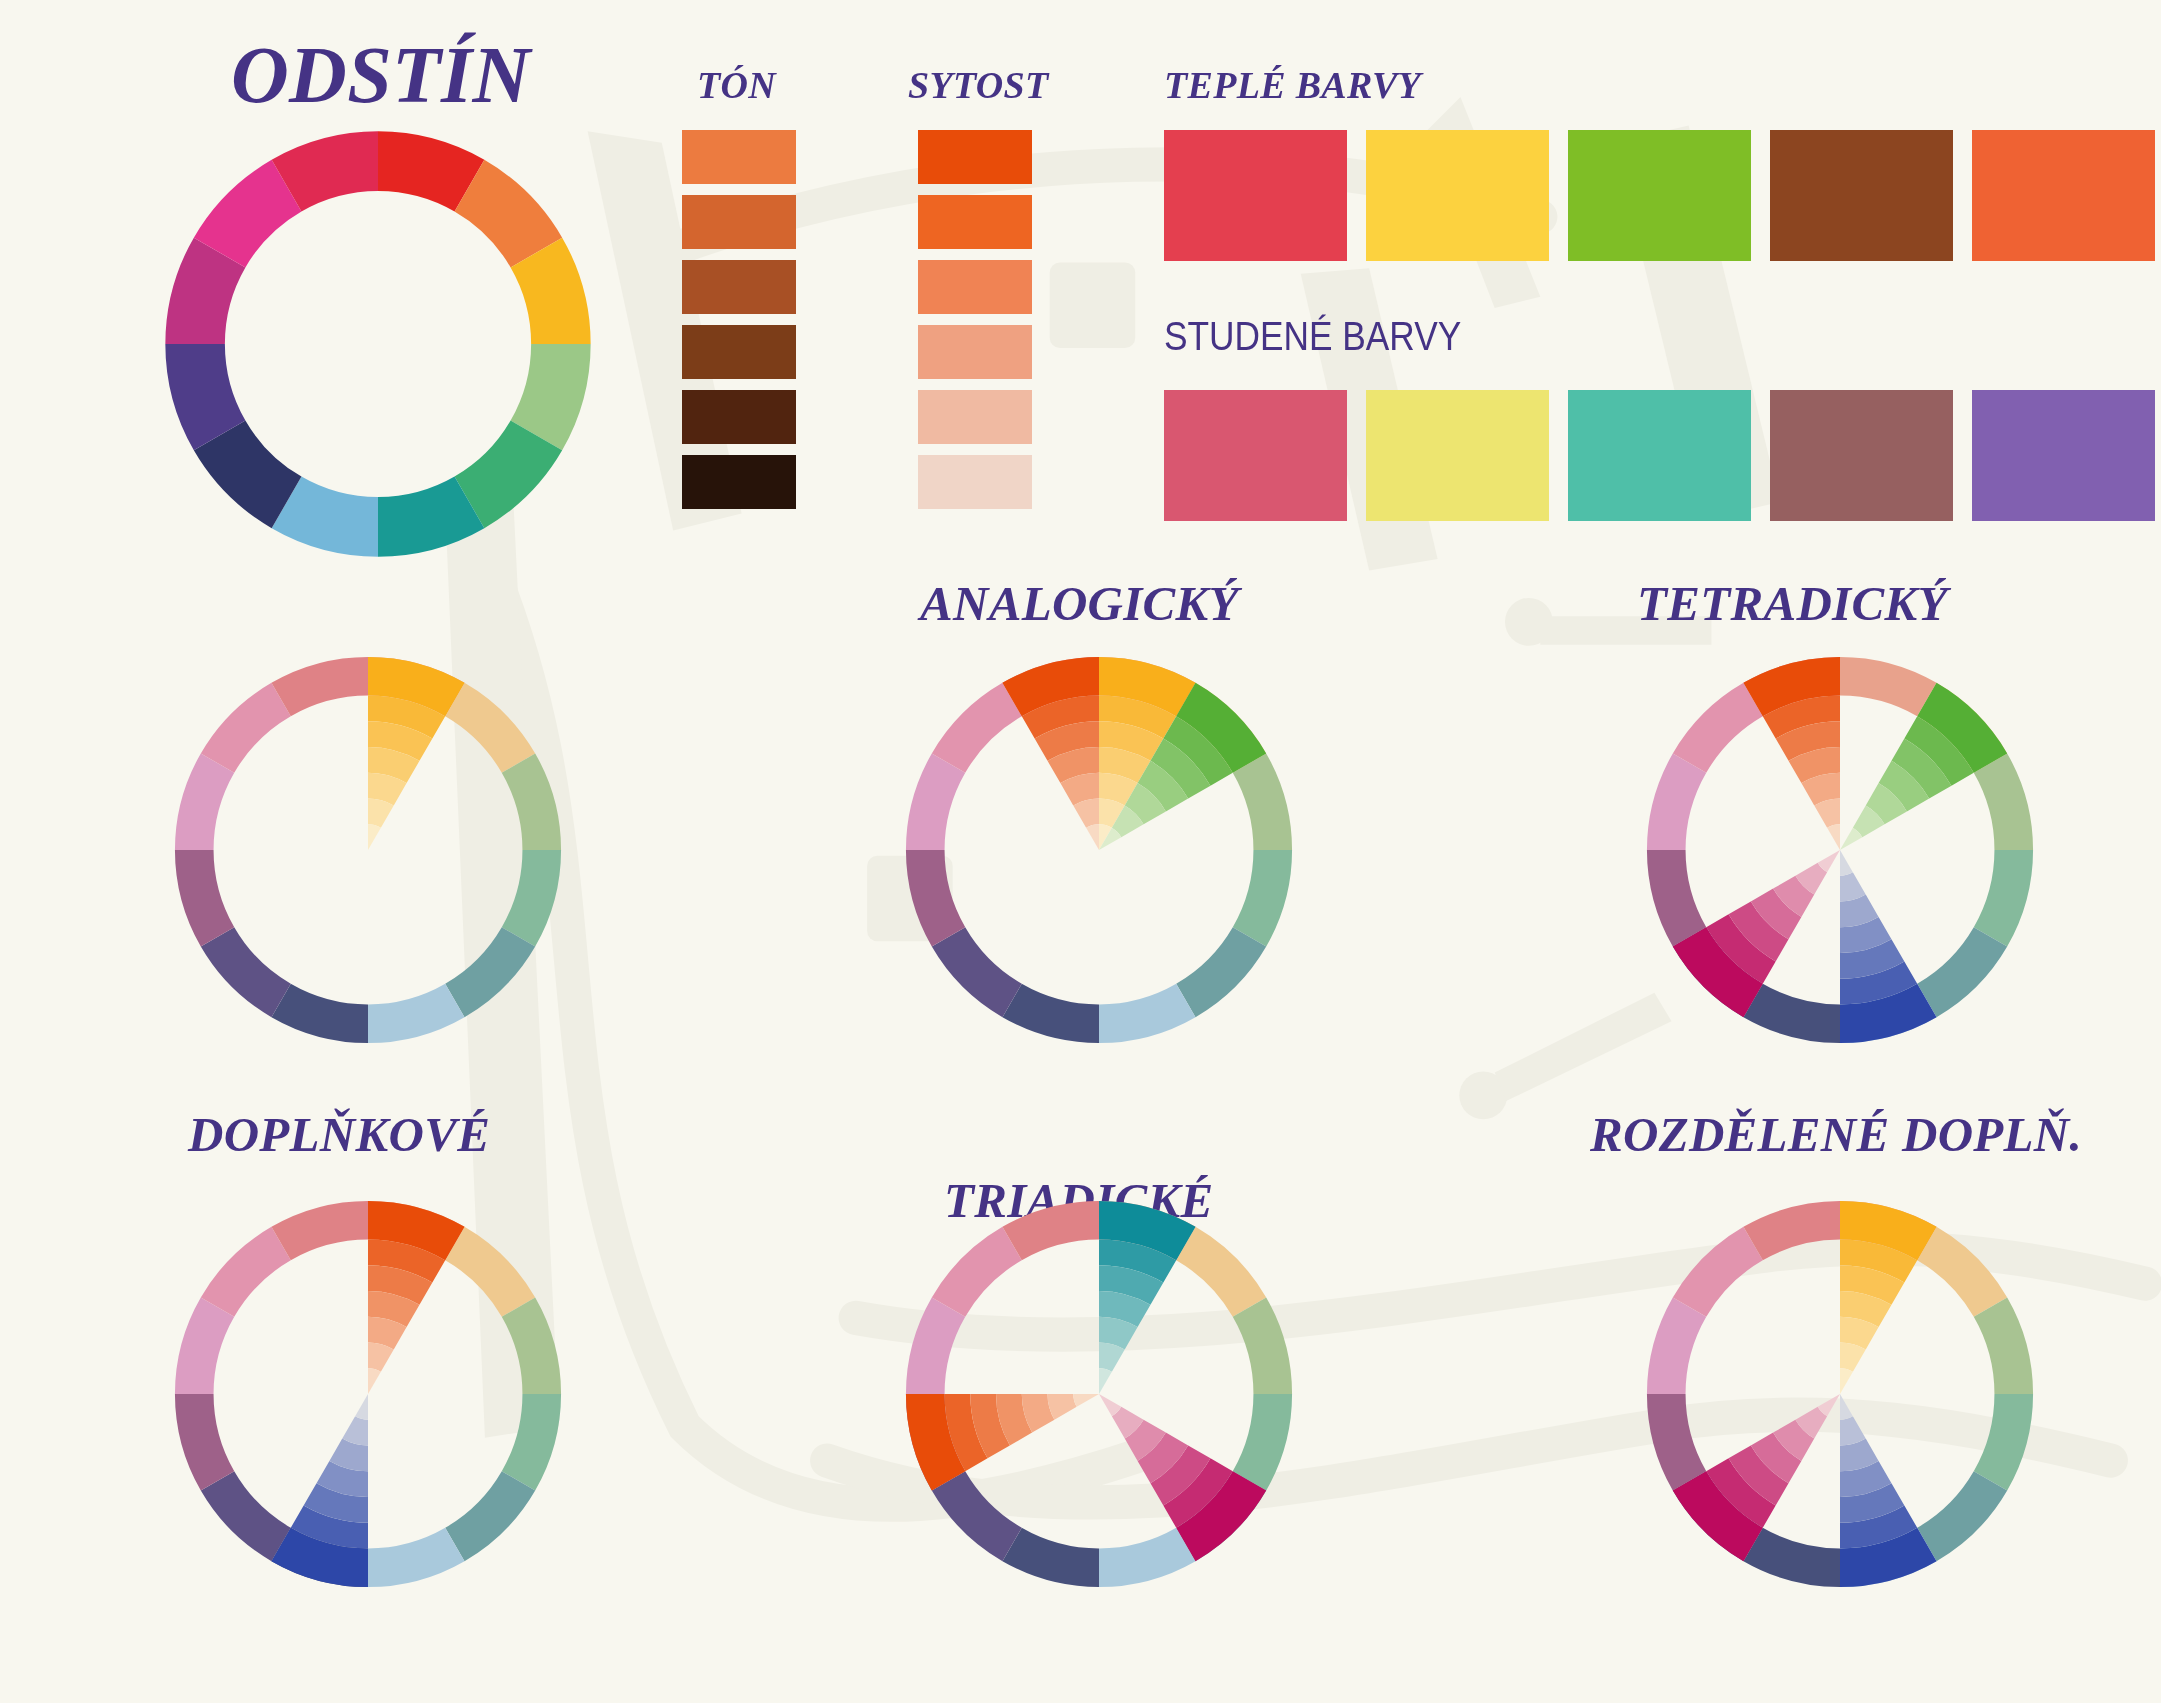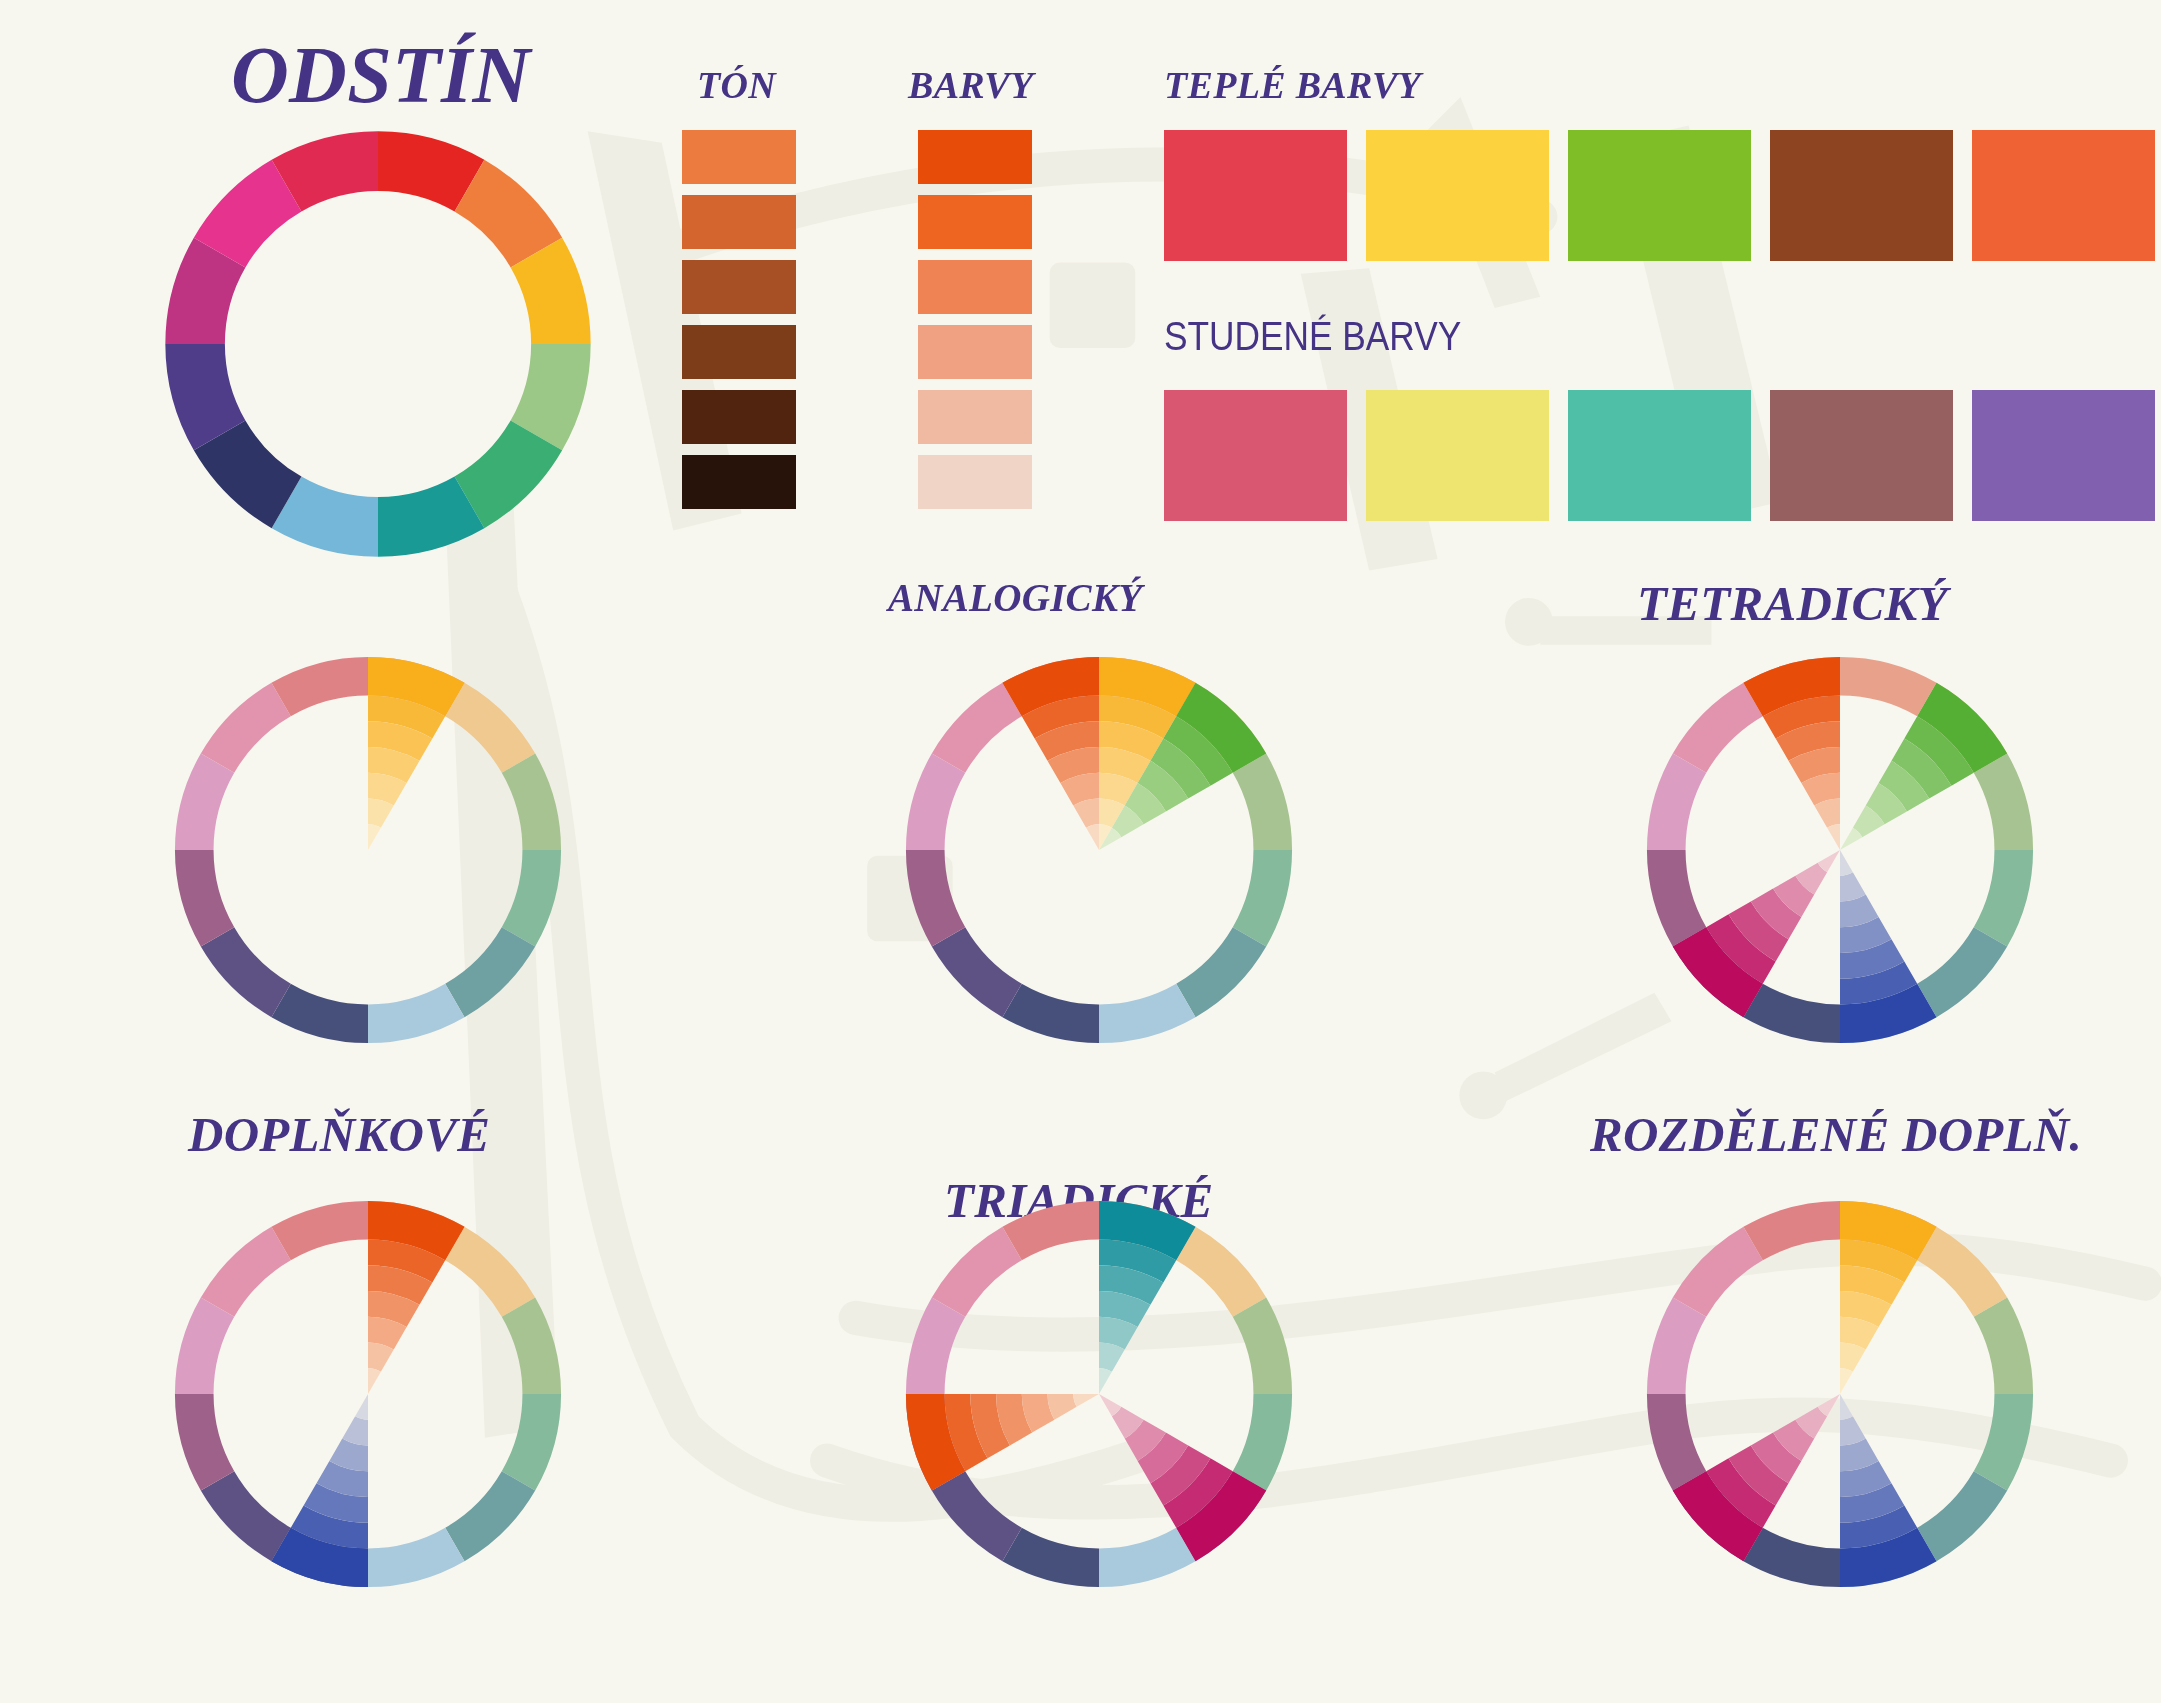--- a/index.html
+++ b/index.html
@@ -43,21 +43,21 @@
   #sytost-col{left:918px;top:130px;}
 
   .swatch-row{position:absolute;display:flex;gap:19px;}
   .swatch-row .sw{width:183px;height:131px;}
   #warm-row{left:1164px;top:130px;}
   #cool-row{left:1164px;top:390px;}
 
   
   .wheel-head{position:absolute;}
   #h-mono{left:108px;top:575px;font-size:49px;}
-  #h-analog{left:888px;top:575px;font-size:39px;font-style:italic;}
+  #h-analog{left:920px;top:575px;font-size:49px;font-style:italic;}
   #h-tetra{left:1637px;top:575px;font-size:49px;}
   #h-dopl{left:188px;top:1106px;font-size:49px;}
   #h-triad{left:944px;top:1172px;font-size:49px;}
   #h-split{left:1590px;top:1106px;font-size:49px;}
 
   .wheel{position:absolute;}
   #w-hue   {left:161px; top:127px;  width:434px;height:434px;}
   #w-mono  {left:171px; top:653px; width:394px;height:394px;}
   #w-analog{left:902px;top:653px; width:394px;height:394px;}
   #w-tetra {left:1643px;top:653px; width:394px;height:394px;}
@@ -98,21 +98,21 @@
     <path d="M2620 1880 L 2900 1740 L 2930 1790 L 2640 1930 Z"></path>
   </g>
 </svg>
 
 <div class="stage">
 
   <h1 class="abs title-serif" id="main-title">ODSTÍN</h1>
 
   <h2 class="abs title-serif" id="ton-title">TÓN</h2>
 
-  <h2 class="abs title-serif" id="sytost-title">BARVY</h2>
+  <h2 class="abs title-serif" id="sytost-title">SYTOST</h2>
 
   <h2 class="abs title-serif" id="warm-title">TEPLÉ BARVY</h2>
 
   <h2 class="abs title-sans" id="cool-title">STUDENÉ BARVY</h2>
 
   <div class="swatch-col" id="ton-col">
       <div class="sw" style="background: rgb(236, 123, 64);"></div>
       <div class="sw" style="background: rgb(212, 101, 46);"></div>
       <div class="sw" style="background: rgb(168, 80, 37);"></div>
       <div class="sw" style="background: rgb(124, 61, 24);"></div>

